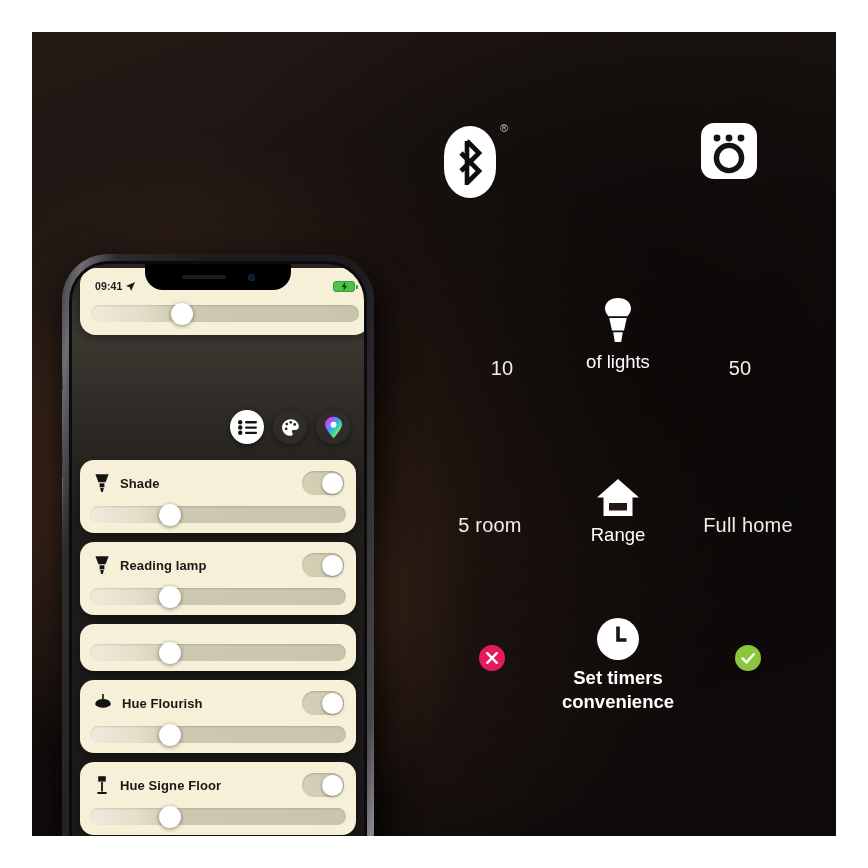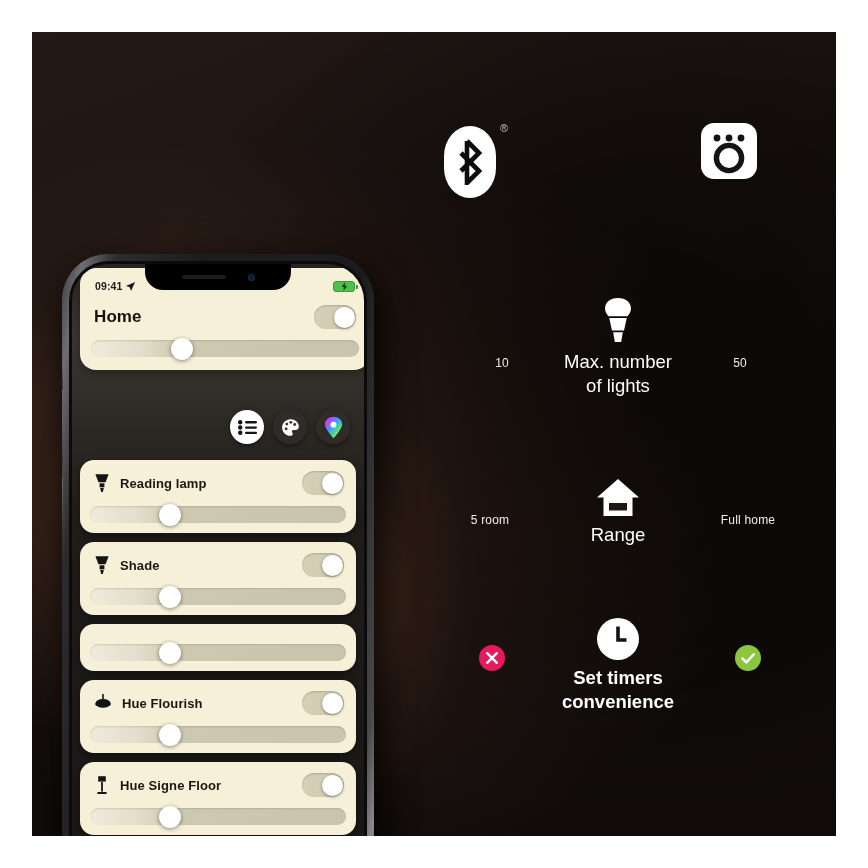--- a/index.html
+++ b/index.html
@@ -19,21 +19,21 @@
       linear-gradient(160deg, #241a16 0%, #191210 38%, #120d0c 70%, #100b0a 100%);
   }
   #canvas::after{
     content:""; position:absolute; inset:0; pointer-events:none;
     background:radial-gradient(ellipse 700px 640px at 620px 330px, rgba(0,0,0,0.55) 0%, rgba(0,0,0,0.28) 45%, rgba(0,0,0,0) 72%);
   }
 
   
   .feat-grid { position:absolute; left:368px; top:0; width:436px; height:804px; z-index:6; }
   .f-col { position:absolute; text-align:center; color:#ffffff; }
-  .f-label { font-size:12px; color:#f3eeea; letter-spacing:.2px; line-height:1.28; font-weight:400; }
+  .f-label { font-size:20px; color:#f3eeea; letter-spacing:.2px; line-height:1.28; font-weight:400; }
   .f-center { font-size:18.5px; color:#ffffff; line-height:1.28; }
   .f-icon { display:flex; align-items:flex-end; justify-content:center; margin-bottom:5px; }
 
   
   .bt-wrap{ position:absolute; left:34px; top:88px; width:92px; height:92px; }
   .bt-badge{
     position:absolute; left:10px; top:6px; width:52px; height:72px;
     background:#ffffff; border-radius:26px/30px;
     display:flex; align-items:center; justify-content:center;
   }
@@ -156,21 +156,20 @@
       </div>
 
       <div class="f-col" style="left:150px; top:265px; width:136px;">
         <div class="f-icon">
           <svg width="30" height="48" viewBox="0 0 30 48" aria-hidden="true">
             <path d="M15 1 C22.8 1 28 5.6 28 11.6 C28 15.4 25.7 17.6 24.6 19.2 L5.4 19.2 C4.3 17.6 2 15.4 2 11.6 C2 5.6 7.2 1 15 1 Z" fill="#ffffff"></path>
             <path d="M6.2 21 L23.8 21 L21 33.5 L9 33.5 Z" fill="#ffffff"></path>
             <path d="M10.2 35.3 L19.8 35.3 L18.2 45 L11.8 45 Z" fill="#ffffff"></path>
           </svg>
         </div>
-        <div class="f-center">Max. number</div>
         <div class="f-center">of lights</div>
       </div>
 
       <div class="f-col" style="left:300px; top:324px; width:80px;">
         <div class="f-label">50</div>
       </div>
 
       <div class="f-col" style="left:38px; top:481px; width:104px;">
         <div class="f-label">5 room</div>
       </div>
@@ -239,26 +238,20 @@
                     <path d="M11 1 L1 5.4 L5.1 6.9 L6.6 11 Z" fill="#1b1b1b"></path>
                   </svg>
                 </div>
                 <div class="batt">
                   <svg width="7" height="9" viewBox="0 0 7 9" aria-hidden="true">
                     <path d="M4.2 0 L0.4 5 L2.8 5 L2.4 9 L6.4 3.7 L3.9 3.7 Z" fill="#0f4d0f"></path>
                   </svg>
                 </div>
               </div>
 
-              <div class="home-row">
-                <div class="home-title">Home</div>
-                <div class="toggle">
-                  <div class="knob"></div>
-                </div>
-              </div>
 
               <div class="slider">
                 <div class="sknob" style="left:30%;"></div>
               </div>
             </div>
 
             <div class="tabs">
               <div class="tabc active">
                 <svg width="19" height="15" viewBox="0 0 19 15" aria-hidden="true">
                   <circle cx="2.2" cy="2.2" r="2.2" fill="#141414"></circle>
@@ -302,38 +295,38 @@
 
             <div class="lights">
 
               <div class="lcard">
                 <div class="lrow">
                   <svg width="16" height="20" viewBox="0 0 16 20" aria-hidden="true">
                     <path d="M1.4 1.2 L14.6 1.2 L11.6 9.3 L4.4 9.3 Z" fill="#141414"></path>
                     <rect x="5.6" y="10.3" width="4.8" height="4" fill="#141414"></rect>
                     <path d="M6.2 15 L9.8 15 L8.8 19 L7.2 19 Z" fill="#141414"></path>
                   </svg>
-                  <div class="lname">Reading lamp</div>
+                  <div class="lname">Shade</div>
                   <div class="toggle">
                     <div class="knob"></div>
                   </div>
                 </div>
                 <div class="slider">
                   <div class="sknob" style="left:27%;"></div>
                 </div>
               </div>
 
               <div class="lcard">
                 <div class="lrow">
                   <svg width="16" height="20" viewBox="0 0 16 20" aria-hidden="true">
                     <path d="M1.4 1.2 L14.6 1.2 L11.6 9.3 L4.4 9.3 Z" fill="#141414"></path>
                     <rect x="5.6" y="10.3" width="4.8" height="4" fill="#141414"></rect>
                     <path d="M6.2 15 L9.8 15 L8.8 19 L7.2 19 Z" fill="#141414"></path>
                   </svg>
-                  <div class="lname">Shade</div>
+                  <div class="lname">Reading lamp</div>
                   <div class="toggle">
                     <div class="knob"></div>
                   </div>
                 </div>
                 <div class="slider">
                   <div class="sknob" style="left:27%;"></div>
                 </div>
               </div>
 
               <div class="lcard">

